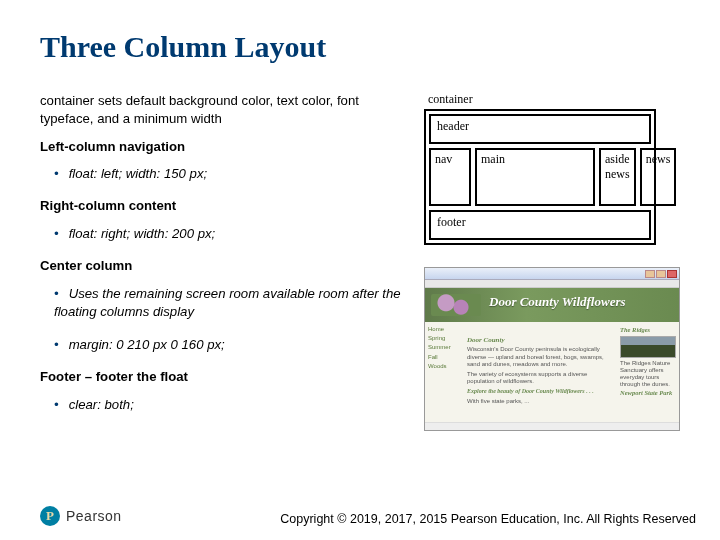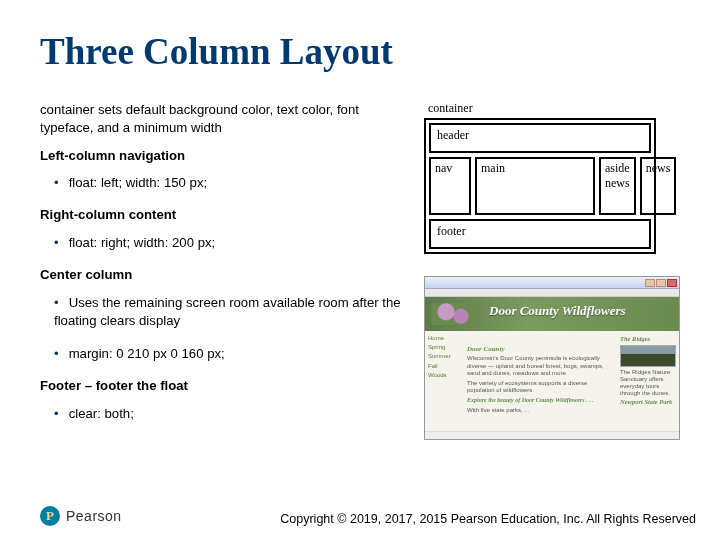--- a/index.html
+++ b/index.html
@@ -12,37 +12,37 @@
     position: relative;
     overflow: hidden;
   }
   .slide {
     padding: 30px 40px 0 40px;
     position: relative;
     height: 100%;
   }
   h1 {
     font-family: "Times New Roman", Times, serif;
-    font-size: 37px;
+    font-size: 30px;
     font-weight: bold;
     color: #003a70;
     margin-bottom: 28px;
   }
   .content {
     display: flex;
     gap: 16px;
   }
   .left-col {
     flex: 1;
     font-size: 13.2px;
     line-height: 1.35;
   }
   .left-col .para { margin-bottom: 10px; }
   .left-col .heading { font-weight: bold; margin-bottom: 8px; margin-top: 6px; }
-  .left-col ul { list-style: none; padding-left: 14px; margin-bottom: 8px; }
+  .left-col ul { list-style: none; padding-left: 14px; margin-bottom: 8px; font-style: italic; }
   .left-col li::before { content: "•"; color: #003a70; margin-right: 10px; }
   .left-col li { padding: 2px 0 6px 0; }
   .footline { margin-top: 2px; }
 
   .right-col {
     width: 256px;
     flex-shrink: 0;
   }
 
   
@@ -187,21 +187,21 @@
           <li>float: left; width: 150 px;</li>
         </ul>
 
       <div class="heading">Right-column content</div>
       <ul>
           <li>float: right; width: 200 px;</li>
         </ul>
 
       <div class="heading">Center column</div>
       <ul>
-          <li>Uses the remaining screen room available room after the floating clears display</li>
+          <li>Uses the remaining screen room available room after the floating columns display</li>
         </ul>
 
       <ul>
           <li>margin: 0 210 px 0 160 px;</li>
         </ul>
       <div class="heading footline">Footer – footer the float</div>
       <ul>
           <li>clear: both;</li>
         </ul>
     </div>

